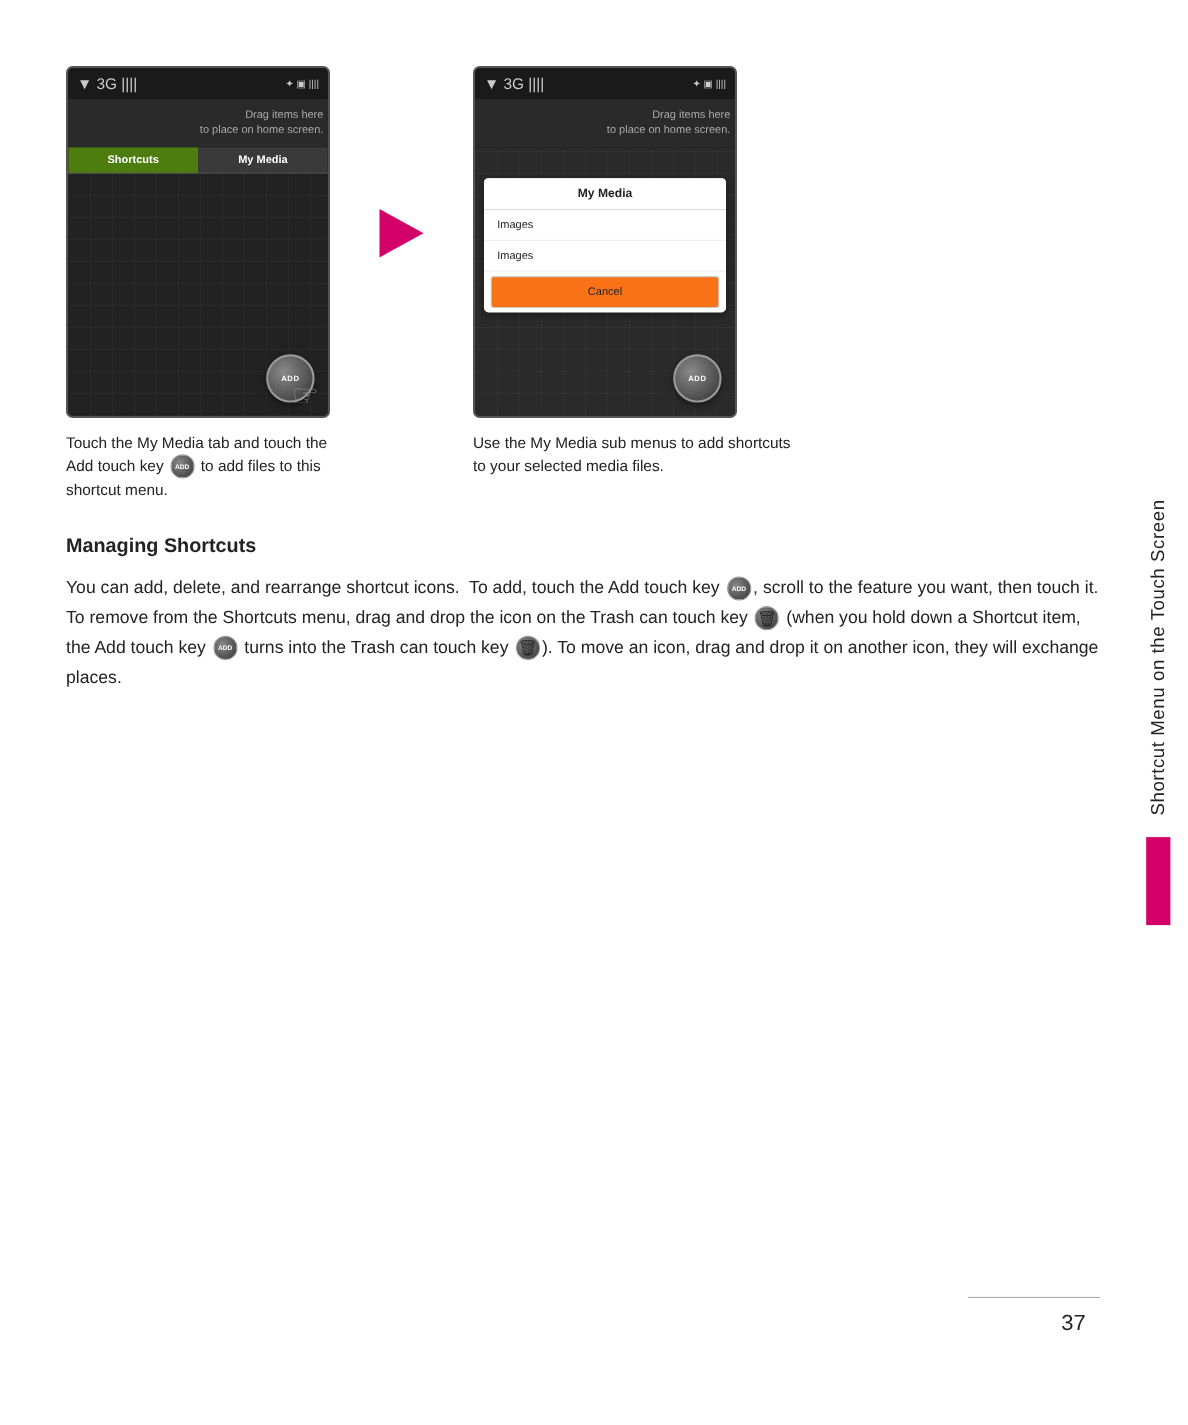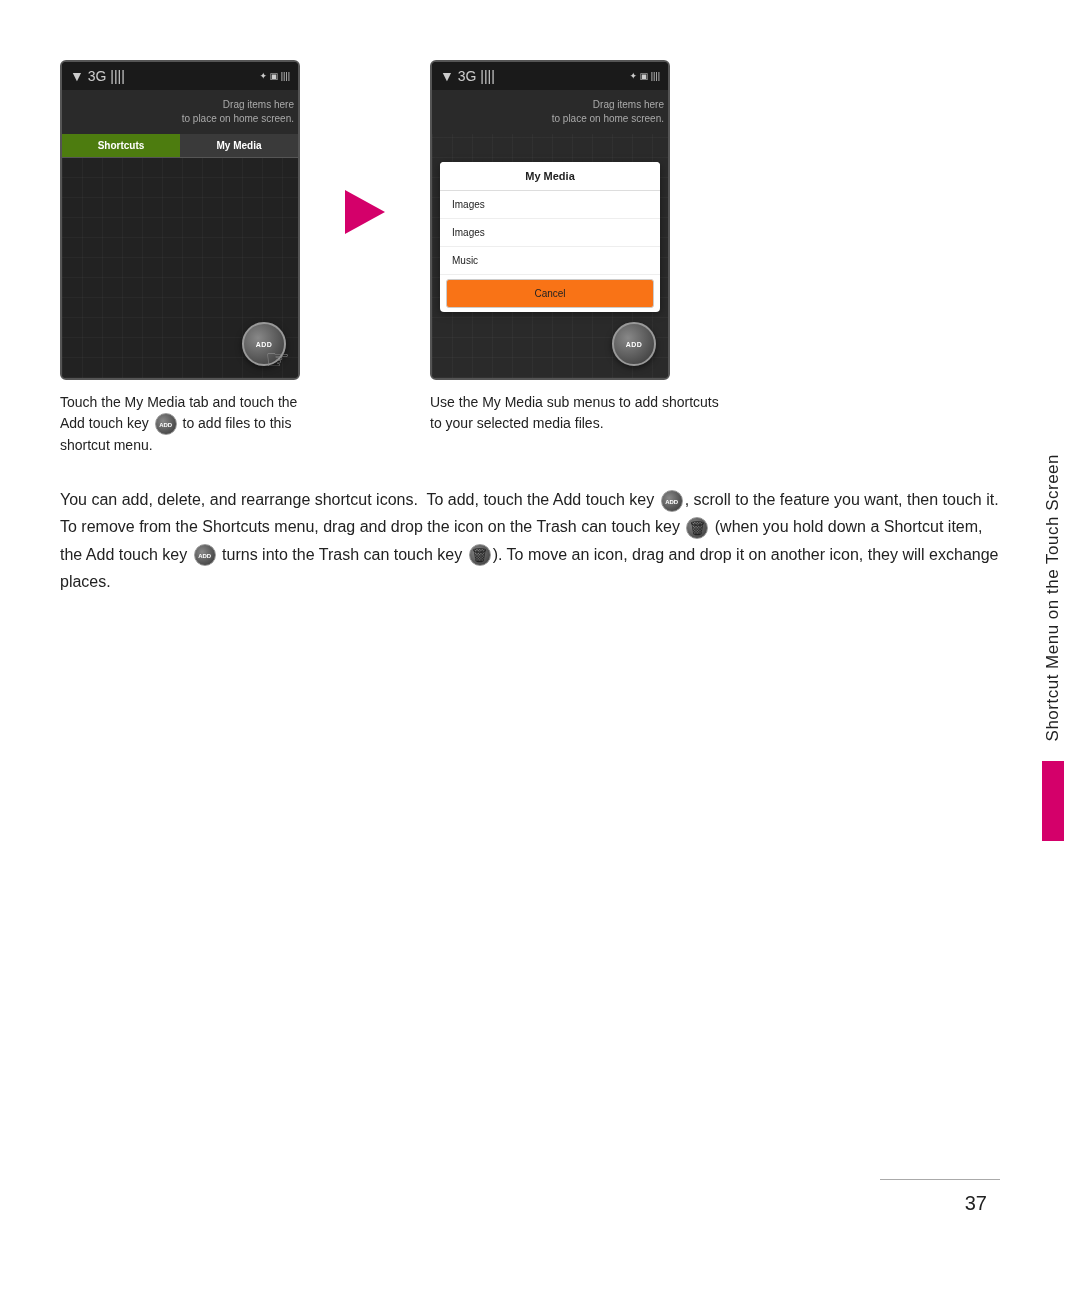--- a/index.html
+++ b/index.html
@@ -346,34 +346,34 @@
         </div>
         <div class="phone-drag-text">
           <span>Drag items here</span><br>
           <span>to place on home screen.</span>
         </div>
         <div class="phone-body" style="flex:1; background:#2a2a2a; position:relative;">
           <div class="phone-dialog">
             <div class="dialog-title">My Media</div>
             <div class="dialog-item">Images</div>
             <div class="dialog-item">Images</div>
-            <div class="dialog-item">Music</div>
             <div class="dialog-cancel">Cancel</div>
           </div>
           <div class="add-btn" style="position:absolute; bottom:12px; right:12px;">ADD</div>
         </div>
       </div>
       <div class="caption2">
         <span>Use the My Media sub menus to add shortcuts to your selected media files.</span>
       </div>
     </div>
 
   </div>
 
   <div style="margin-top: 20px;">
+    <div class="section-title">Managing Shortcuts</div>
     <div class="section-body">
       <span>You can add, delete, and rearrange shortcut icons.&nbsp; To add, touch the Add touch key <span class="inline-icon" style="font-size:6px;">ADD</span>, scroll to the feature you want, then touch it. To remove from the Shortcuts menu, drag and drop the icon on the Trash can touch key <span class="inline-icon-trash">🗑</span> (when you hold down a Shortcut item, the Add touch key <span class="inline-icon" style="font-size:6px;">ADD</span> turns into the Trash can touch key <span class="inline-icon-trash">🗑</span>). To move an icon, drag and drop it on another icon, they will exchange places.</span>
     </div>
   </div>
 
   <div class="page-divider"></div>
   <div class="page-number">37</div>
 
 </div>
 

